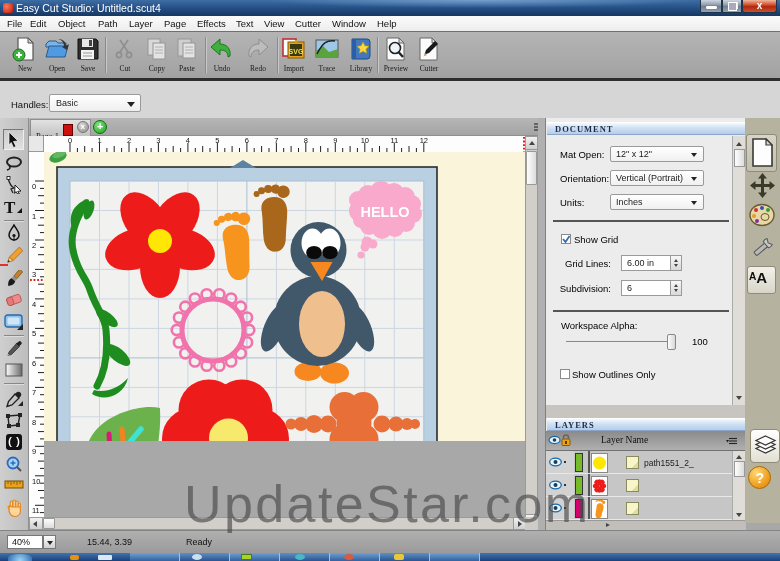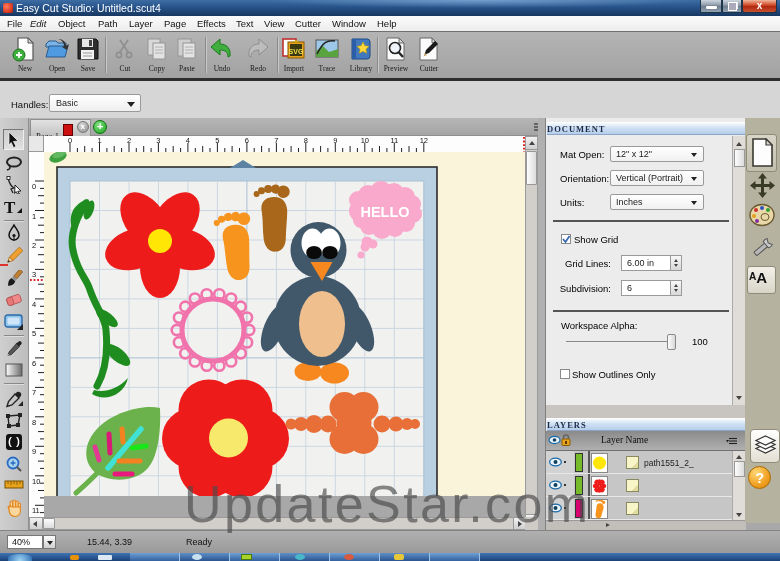--- a/index.html
+++ b/index.html
@@ -19,28 +19,28 @@
   .tbi .lb{display:block;font-size:7.5px;margin-top:2px;color:#1a1a1a;font-family:"Liberation Serif",serif;letter-spacing:0px;}
   .tsep{position:absolute;top:5px;width:1px;height:36px;background:#8a8a8a;border-right:1px solid #c8c8c8;}
   
   #handles{left:0;top:78px;width:780px;height:40px;background:#d6d6d6;border-top:3px solid #2e2e2e;box-sizing:border-box;}
   
   #lefttools{left:0;top:118px;width:29px;height:412px;background:linear-gradient(to right,#cfcfcf,#bdbdbd);border-right:1px solid #8f8f8f;box-sizing:border-box;}
   #tabbar{left:29px;top:118px;width:509px;height:18px;background:linear-gradient(#b6b6b6,#a4a4a4);border-bottom:1px solid #8f8f8f;box-sizing:border-box;}
   #rulcorner{left:29px;top:136px;width:15px;height:16px;background:#e8e8e8;border-right:1px solid #999;border-bottom:1px solid #999;box-sizing:border-box;}
   #hruler{left:44px;top:136px;width:481px;height:16px;background:#fcfcfc;border-bottom:1px solid #666;box-sizing:border-box;}
   #vruler{left:29px;top:152px;width:15px;height:365px;background:#fcfcfc;border-right:1px solid #666;box-sizing:border-box;}
-  #canvas{left:44px;top:152px;width:481px;height:344px;background:#faf4da;overflow:hidden;}
+  #canvas{left:44px;top:152px;width:481px;height:289px;background:#faf4da;overflow:hidden;}
   #vsb{left:525px;top:136px;width:13px;height:391px;background:#d2cfca;border:1px solid #9a9a9a;box-sizing:border-box;}
   #hsb{left:29px;top:517px;width:496px;height:13px;background:#d2cfca;border:1px solid #9a9a9a;box-sizing:border-box;}
   #splitter{left:538px;top:118px;width:7px;height:412px;background:#b0b0b0;}
   
   #rpanel{left:545px;top:118px;width:200px;height:412px;background:#ececec;border-left:1px solid #808080;box-sizing:border-box;}
   #rstrip{left:745px;top:118px;width:35px;height:405px;background:#b6b2a0;}
-  .bluehdr{background:linear-gradient(#f6fafd 0%,#cfe0f3 45%,#b5cdea 100%);border-top:1px solid #fff;border-bottom:1px solid #8aa5c8;font-family:"Liberation Serif",serif;font-weight:bold;font-size:9.5px;color:#1c2b4a;letter-spacing:1px;box-sizing:border-box;padding:1px 0 0 0;}
+  .bluehdr{background:linear-gradient(#f6fafd 0%,#cfe0f3 45%,#b5cdea 100%);border-top:1px solid #fff;border-bottom:1px solid #8aa5c8;font-family:"Liberation Serif",serif;font-weight:bold;font-size:9.5px;color:#1c2b4a;letter-spacing:1px;box-sizing:border-box;padding:1px 0 0 8px;}
   
   #status{left:0;top:530px;width:780px;height:23px;background:linear-gradient(#b0b0b0,#9a9a9a);border-top:1px solid #848484;box-sizing:border-box;font-size:9px;color:#111;}
   #taskbar{left:0;top:553px;width:780px;height:8px;background:linear-gradient(#3f74b3,#1c4078);}
   
   #wm{left:184px;top:474px;width:430px;font-size:52px;color:rgba(75,75,75,0.66);z-index:50;font-family:"Liberation Sans",sans-serif;letter-spacing:2.4px;}
   .dd{width:94px;height:16px;background:linear-gradient(#ffffff,#f0f0f0);border:1px solid #9a9a9a;border-radius:2px;box-sizing:border-box;font-size:9px;color:#222;padding:2px 0 0 5px;}
   .dd::after{content:"";position:absolute;right:6px;top:6px;border-left:3.5px solid transparent;border-right:3.5px solid transparent;border-top:4.5px solid #222;}
   .cb{width:10px;height:10px;background:#fff;border:1px solid #8a8a8a;box-sizing:border-box;}
   .cb svg{display:block;}
   .spin{width:50px;height:16px;background:#fff;border:1px solid #9a9a9a;border-right:none;box-sizing:border-box;font-size:9px;color:#222;padding:2px 0 0 5px;}
@@ -65,21 +65,21 @@
 <div class="abs winbtn" style="left:700px;width:22px;border-radius:0 0 2px 2px;background:linear-gradient(#cdd6e0,#8b98a6 45%,#6d7e8f 50%,#93a2b0);">
     <div class="abs" style="left:5px;top:6px;width:11px;height:3px;background:#fff;border-radius:1px;box-shadow:0 0 1px #334;"></div>
   </div>
 <div class="abs winbtn" style="left:722px;width:20px;border-radius:0 0 2px 2px;background:linear-gradient(#cdd6e0,#8b98a6 45%,#6d7e8f 50%,#93a2b0);">
     <div class="abs" style="left:5px;top:2px;width:7px;height:7px;border:1px solid #fff;background:#aab;box-shadow:2px -1px 0 -1px #eef;"></div>
   </div>
 <div class="abs winbtn" style="left:742px;width:35px;border-radius:0 0 3px 3px;background:linear-gradient(#f0b8a0,#d4502c 40%,#b02a10 55%,#c8502e);color:#fff;font-weight:bold;font-size:10px;text-align:center;">x</div>
 
 <div class="abs" id="menu">
 <span style="left:7px;">File</span>
-    <span style="left:30px;font-style:italic;">Edit</span>
+    <span style="left:30px;">Edit</span>
     <span style="left:58px;">Object</span>
     <span style="left:98px;">Path</span>
     <span style="left:129px;">Layer</span>
     <span style="left:164px;">Page</span>
     <span style="left:197px;">Effects</span>
     <span style="left:236px;">Text</span>
     <span style="left:264px;">View</span>
     <span style="left:295px;">Cutter</span>
     <span style="left:332px;">Window</span>
     <span style="left:377px;">Help</span>

